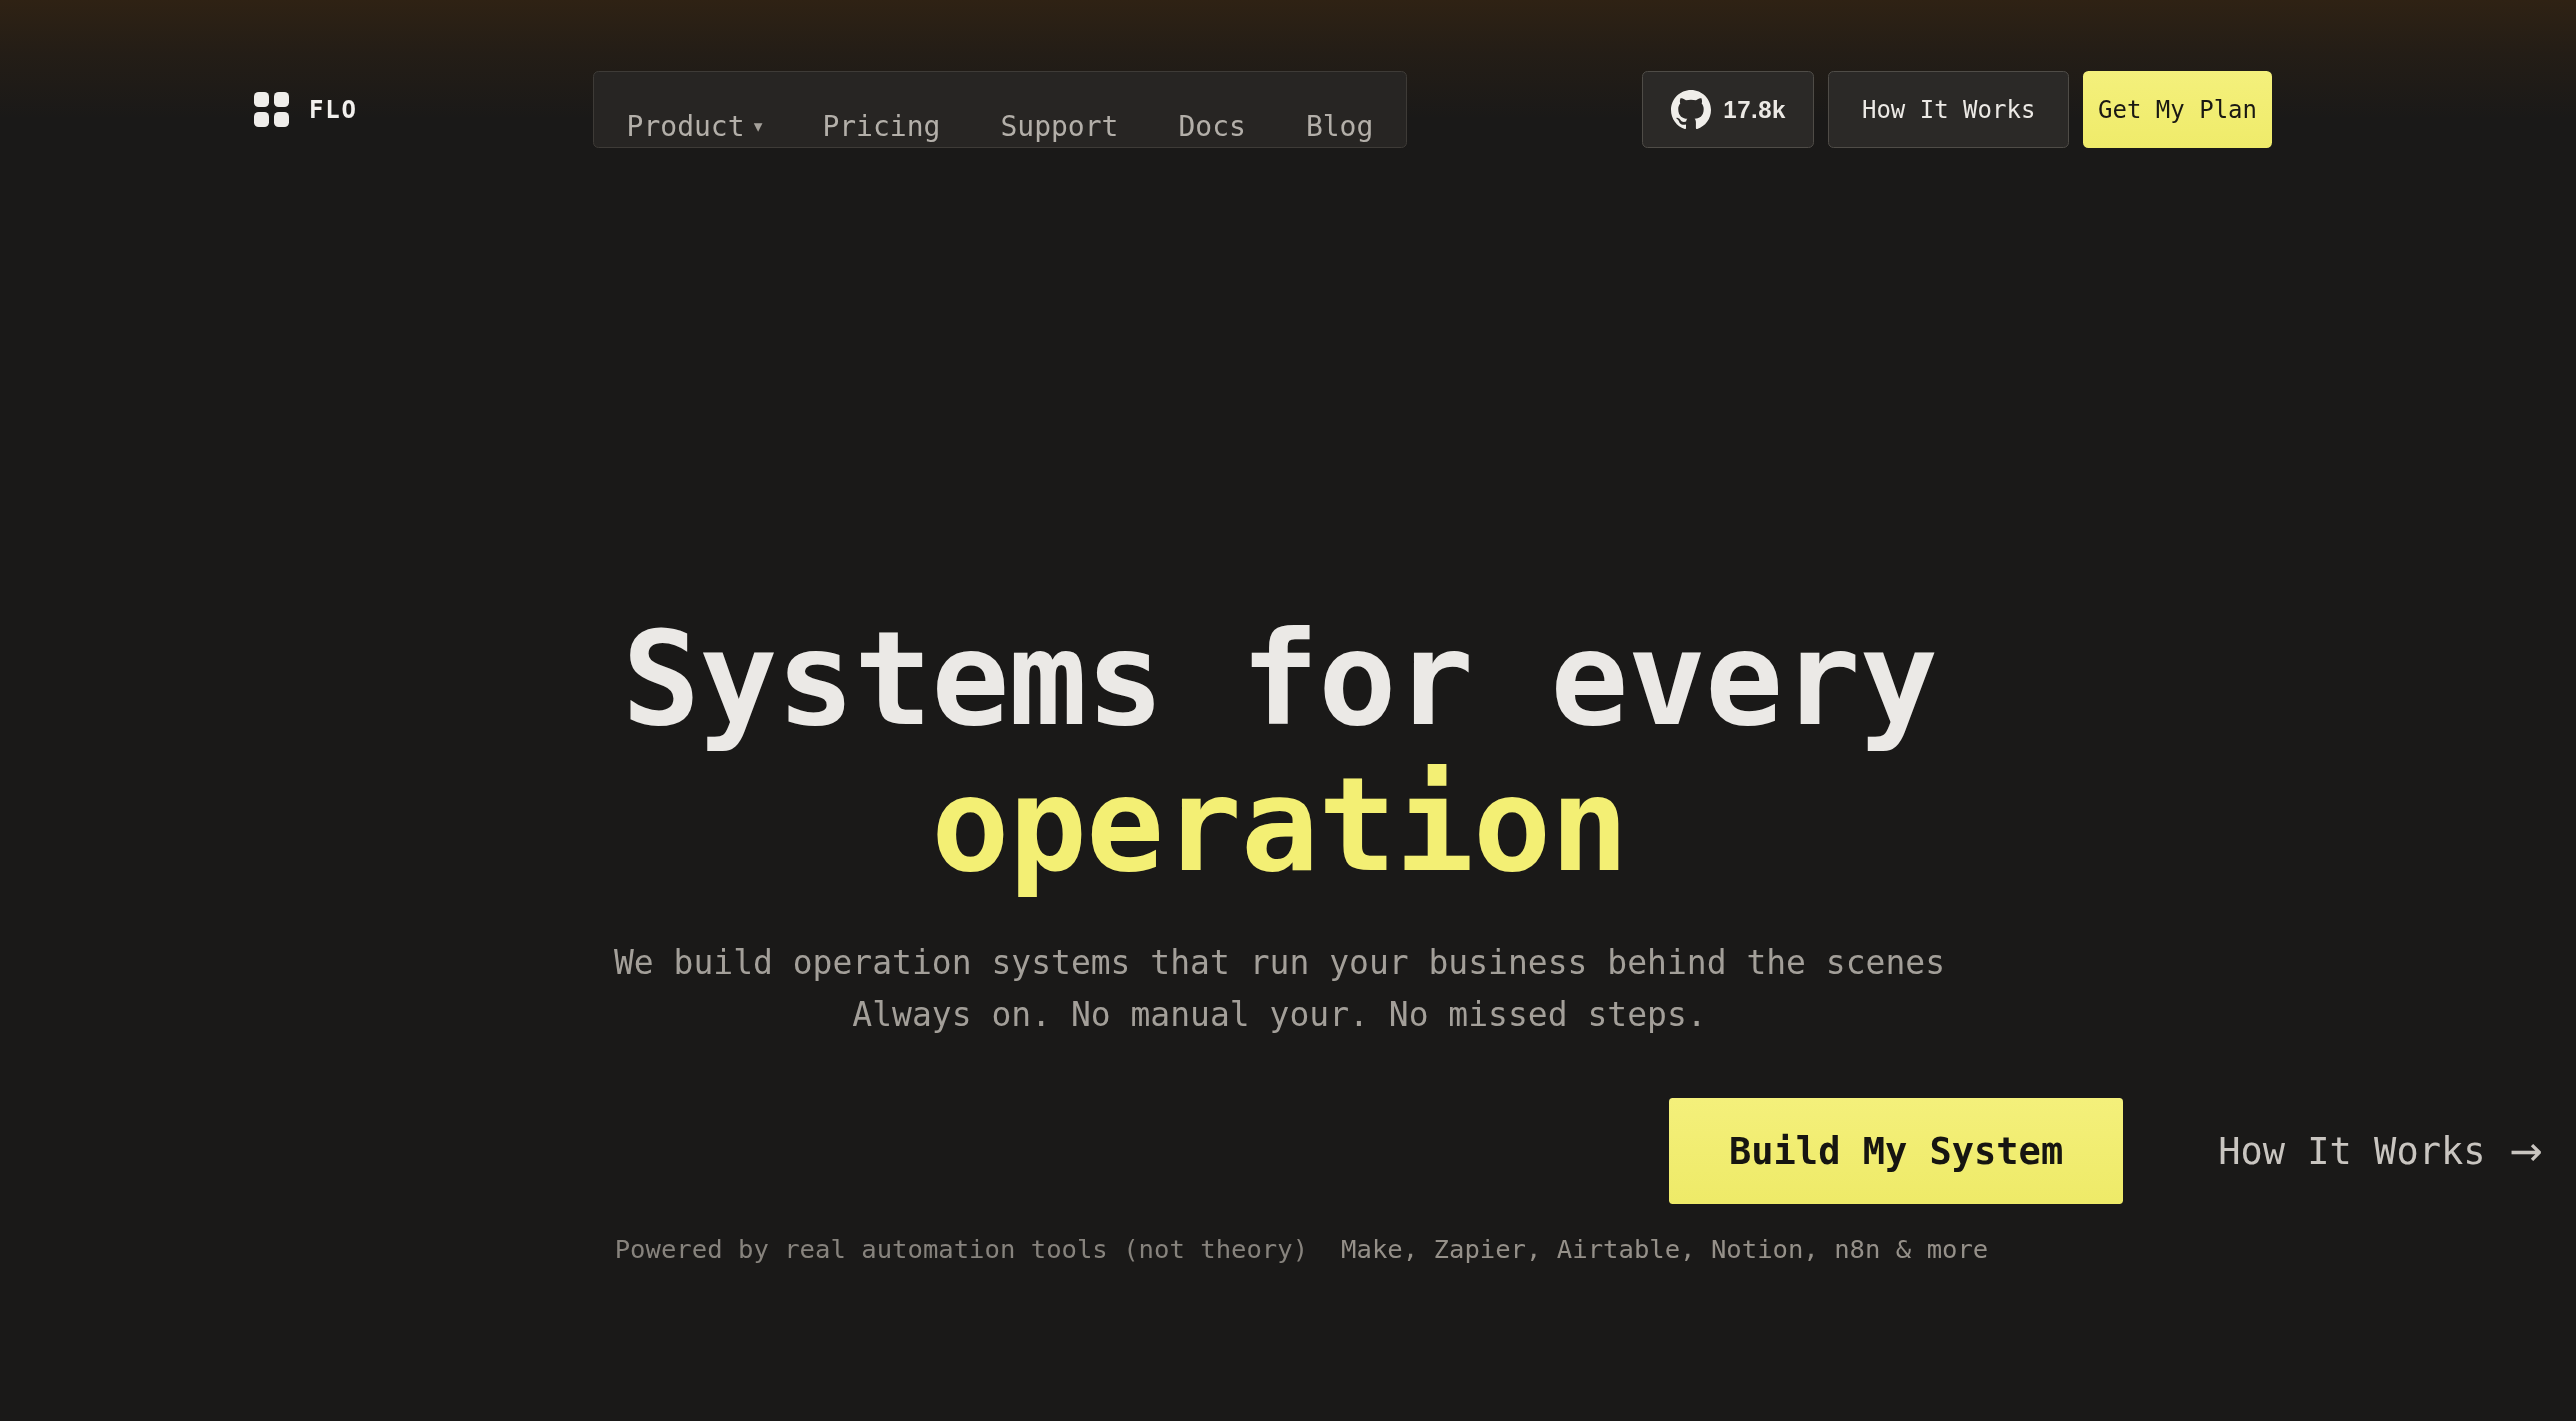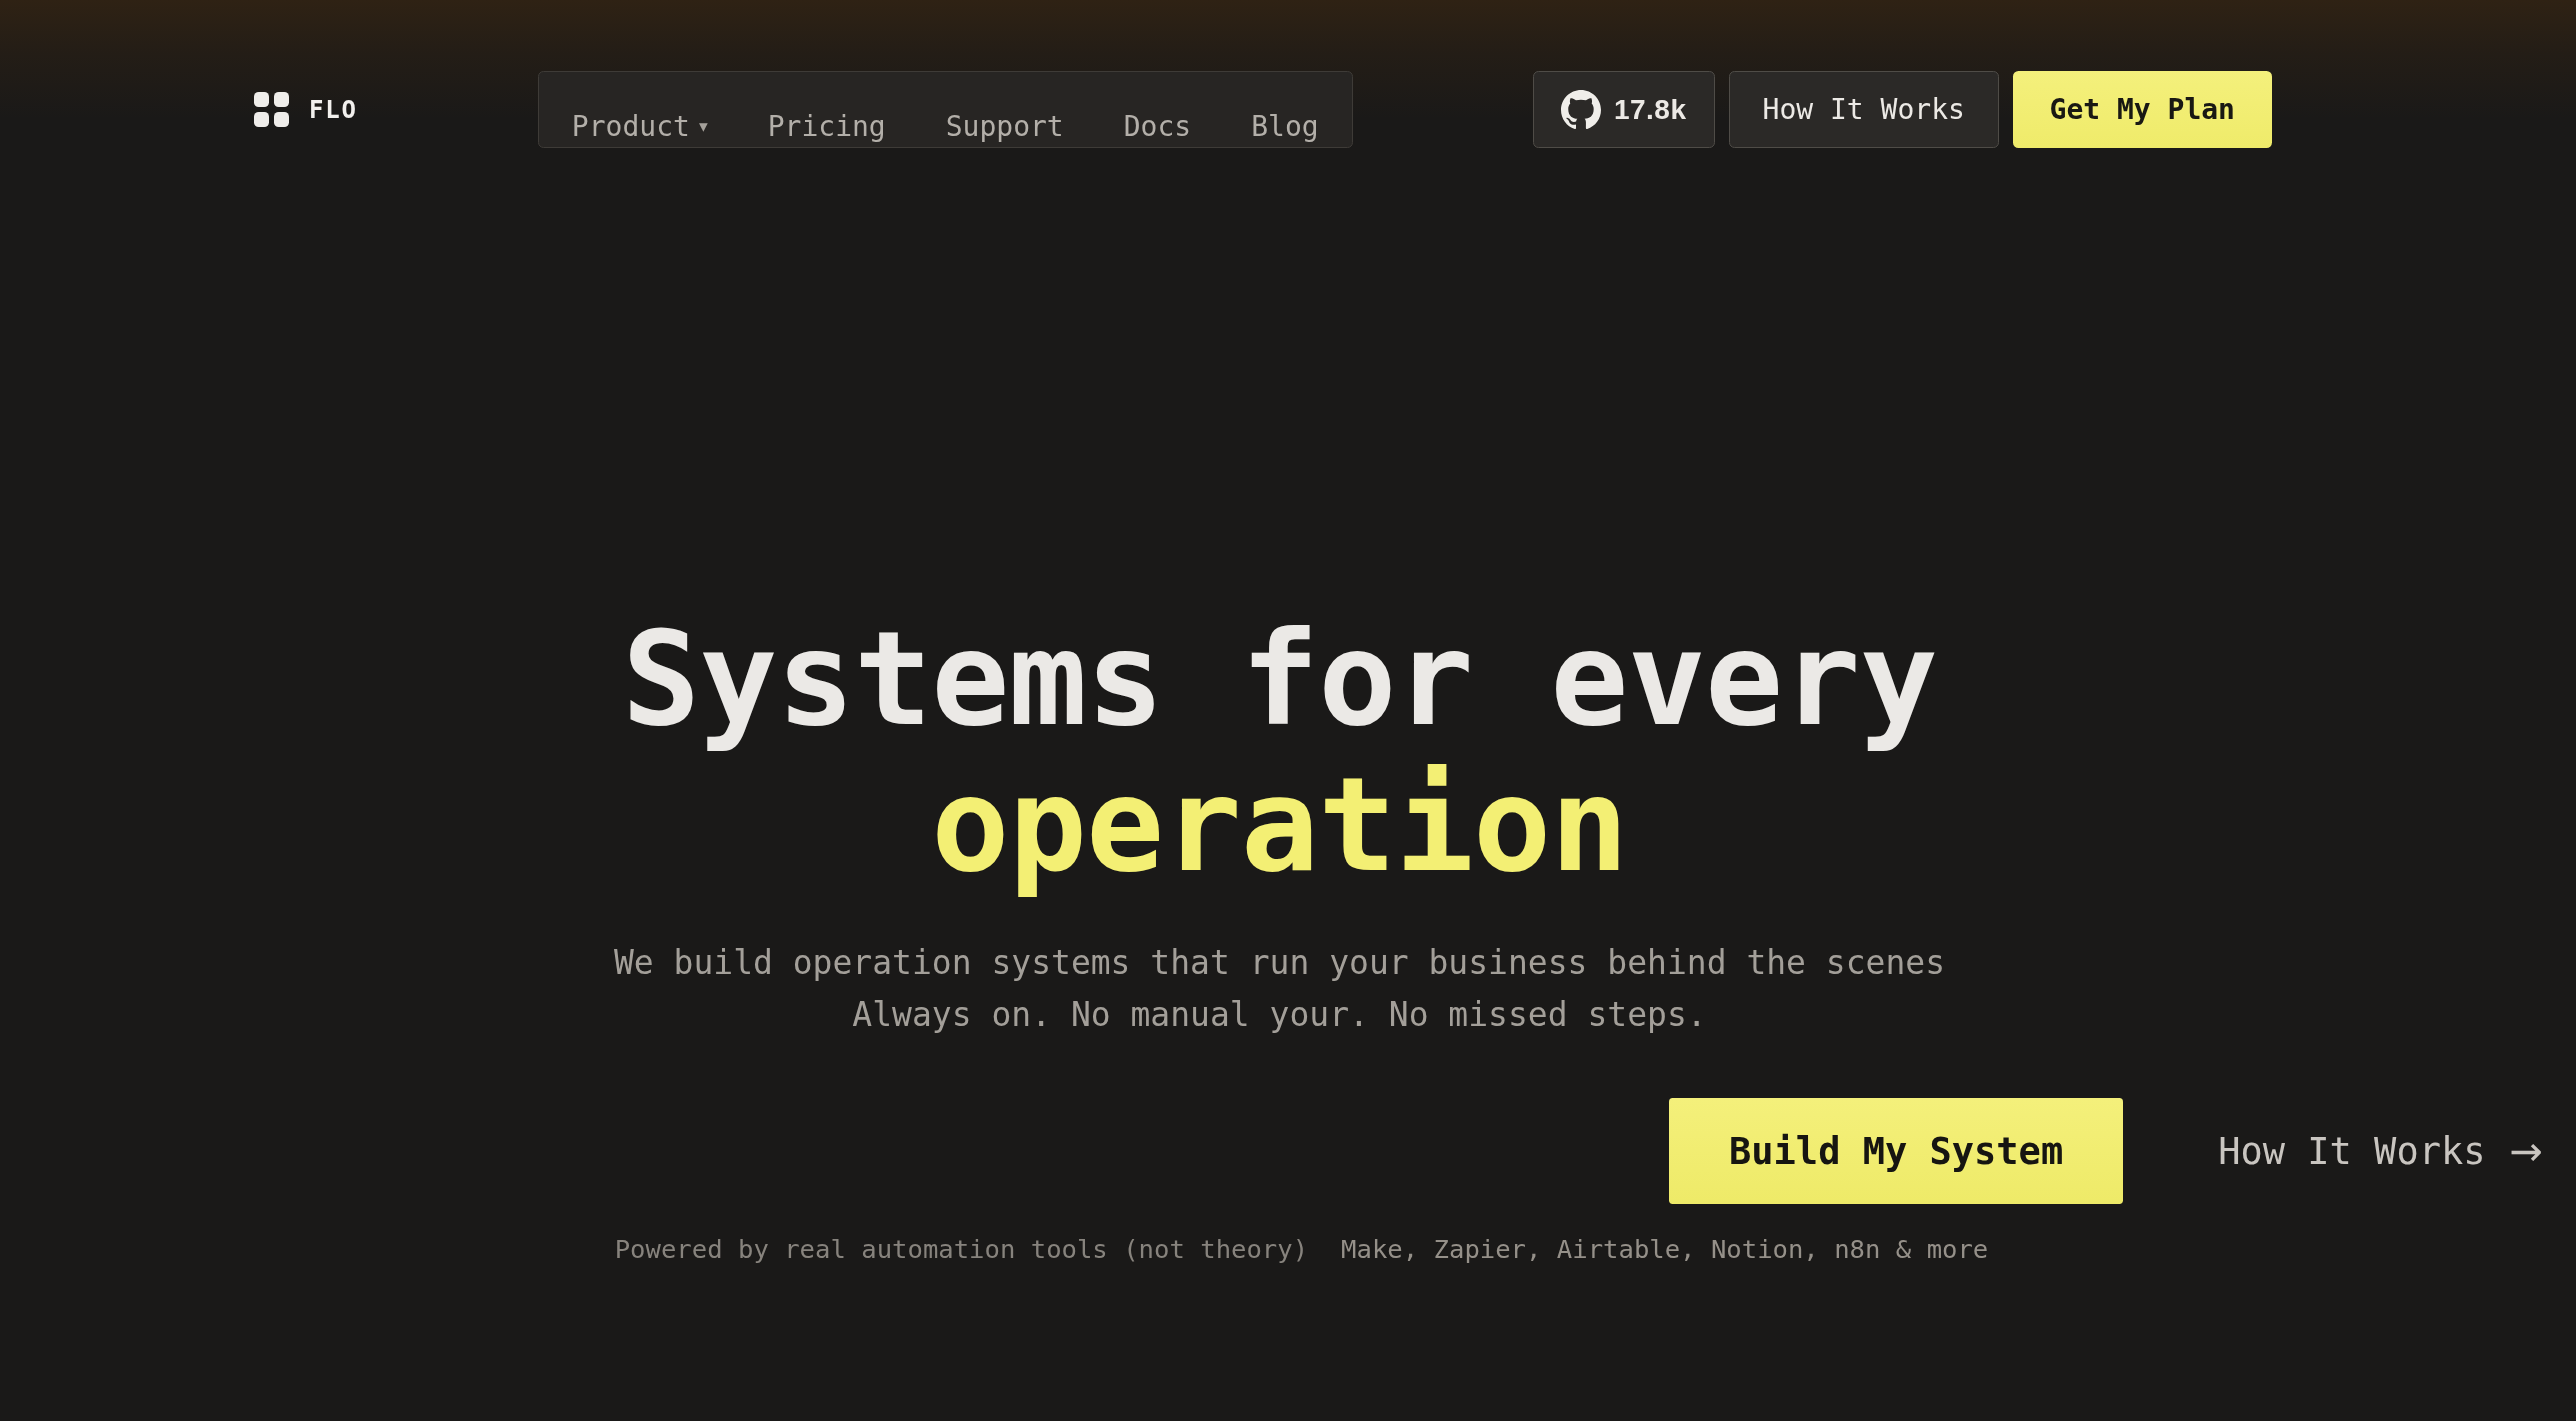--- a/index.html
+++ b/index.html
@@ -39,31 +39,31 @@
   }
   .nav-item {
     color:#b3afa9; font-size:28px; text-decoration:none; cursor:pointer;
     display:inline-flex; align-items:center; white-space:nowrap;margin-top:33px;
   }
   .caret { font-size:17.4px; margin-left:9.1px; color:#a5a19b; font-family:"DejaVu Sans", sans-serif; }
 
   .header-actions { display:flex; align-items:center; gap:13.7px; }
   .btn {
     height:77px; display:inline-flex; align-items:center; justify-content:center;
-    border-radius:5.5px; font-size:28px; text-decoration:none; cursor:pointer;
+    border-radius:5.5px; font-size:24px; text-decoration:none; cursor:pointer;
     white-space:nowrap;
   }
   .btn.ghost {
     background:#2b2927; border:1.8px solid #4f4c47; color:#ece9e5; padding:0 33px;
   }
   .btn.gh { gap:12.8px; padding:0 27.4px; font-family:"Liberation Sans", sans-serif; font-weight:600; letter-spacing:0.5px; }
   .gh-icon { width:40px; height:40px; display:block; }
   .btn.yellow {
     background:linear-gradient(180deg,#f4f07c 0%, #efeb6a 100%);
-    color:#191813; font-weight:bold; padding:0 37px; border:none;
+    color:#191813; font-weight:normal; padding:0 15px; border:none;
   }
 
   
   .hero { position:absolute; top:0; left:16px; width:2527px; height:1256px; }
   .hero-title {
     position:absolute; top:606px; left:0; width:100%;
     text-align:center; color:#ebe9e6;
     font-size:130px; line-height:146px; font-weight:bold; letter-spacing:-0.9px;
   }
   .hero-title .accent { color:#f3ef74; }

